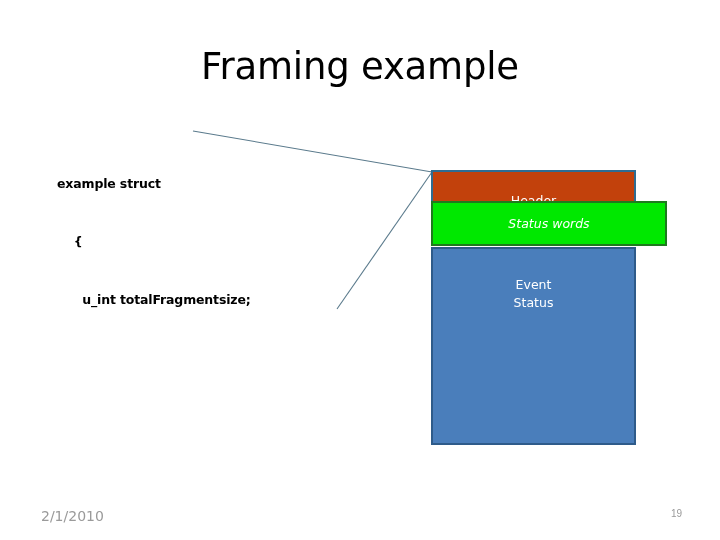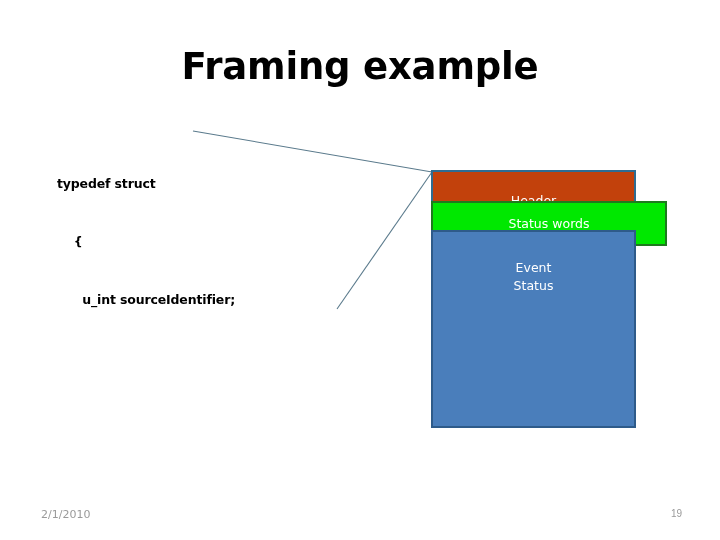--- a/index.html
+++ b/index.html
@@ -18,21 +18,21 @@
 
   
   #slide-title {
     position: absolute;
     left: 0;
     top: 46px;
     width: 720px;
     text-align: center;
     font-family: "DejaVu Sans", sans-serif;
     font-size: 37px;
-    font-weight: 700;
+    font-weight: 400;
     color: #000000;
     letter-spacing: -0.2px;
     line-height: 1.15;
     white-space: nowrap;
   }
 
   
   #code-block {
     position: absolute;
     left: 57px;
@@ -89,42 +89,43 @@
     background: #c2410c;
     border: 2px solid #2E6C92;
     margin-top: 31px;
   }
   #box-status {
     top: 62px;
     width: 236px;
     height: 45px;
     background: #00E800;
     border: 2px solid #1E7A1E;
+    font-style: italic;
   }
   #box-payload {
-    top: 91px;
+    top: 108px;
     width: 205px;
     height: 198px;
     background: #4A7EBB;
     border: 2px solid #2E5B8A;
     align-items: flex-start;
     padding-top: 27px;
   }
   #box-payload .payload-text {
     display: block;
     line-height: 1.45;
   }
 
   
   #footer-date {
     position: absolute;
     left: 41px;
     top: 508px;
     font-family: "DejaVu Sans", sans-serif;
-    font-size: 11px;
+    font-size: 14px;
     color: #9a9a9a;
     text-align: right;
   }
   #footer-page {
     position: absolute;
     right: 38px;
     top: 508px;
     font-family: Liberation Sans, sans-serif;
     font-size: 10px;
     color: #9a9a9a;
@@ -136,23 +137,23 @@
 <div id="slide">
 
   <div id="slide-title">Framing example</div>
 
   <svg id="connectors" viewBox="0 0 720 540" width="720" height="540">
     <line x1="193" y1="131" x2="432" y2="172" stroke="#5A7A8C" stroke-width="1.1"></line>
     <line x1="337" y1="309" x2="432" y2="172" stroke="#5A7A8C" stroke-width="1.1"></line>
   </svg>
 
   <div id="code-block">
-    <span class="code-line">typedef struct</span>
+    <span class="code-line">example struct</span>
     <span class="code-line">    {</span>
-    <span class="code-line">      u_int sourceIdentifier;</span>
+    <span class="code-line">      u_int totalFragmentsize;</span>
     
     
   </div>
 
   <div id="frame-diagram">
     <div class="frame-box" id="box-header">
       <span>Header</span>
     </div>
     <div class="frame-box" id="box-status">
       <span>Status words</span>

